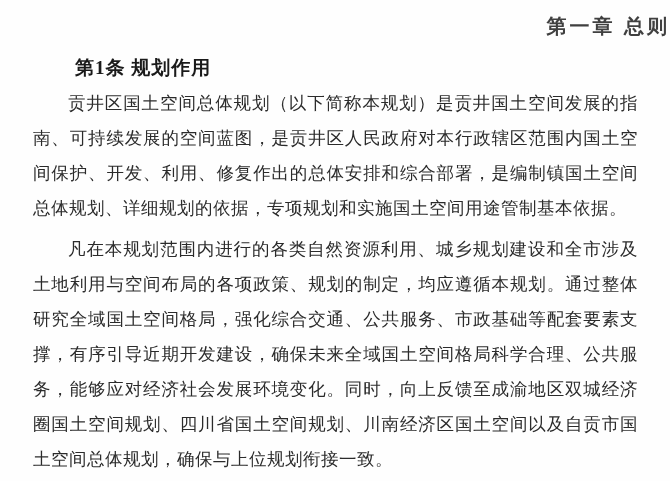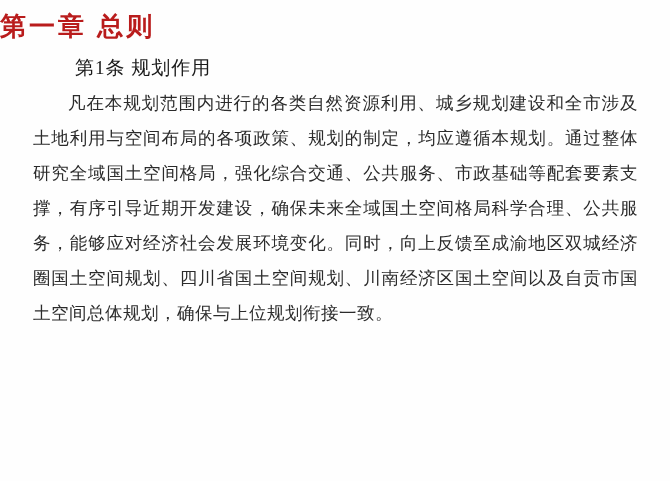--- a/index.html
+++ b/index.html
@@ -10,32 +10,32 @@
   .page {
     position: relative;
     width: 670px;
     height: 481px;
     background: #fefefe;
     overflow: hidden;
     box-sizing: border-box;
   }
   .chapter-title {
     margin: 8px 0 0 0;
-    text-align: left;
+    text-align: right;
     font-family: "Liberation Sans", "DejaVu Sans", sans-serif;
     font-weight: 700;
-    font-size: 26px;
+    font-size: 20px;
     line-height: 36px;
     letter-spacing: 3px;
-    color: #b91c1c;
+    color: #404040;
   }
   .article-heading {
     margin: 12px 0 0 75px;
     font-family: "Liberation Serif", "DejaVu Serif", serif;
-    font-weight: 400;
+    font-weight: 700;
     font-size: 19px;
     line-height: 24px;
     letter-spacing: 1px;
     color: #1a1a1a;
   }
   .body-para {
     margin: 6px 32px 0 33px;
     font-family: "Liberation Serif", "DejaVu Serif", serif;
     font-size: 17.5px;
     line-height: 35px;
@@ -46,15 +46,16 @@
   }
 </style>
 </head>
 <body>
 
 <div class="page">
   <h1 class="chapter-title">第一章 总则</h1>
 
   <h2 class="article-heading">第1条 规划作用</h2>
 
+  <p class="body-para">贡井区国土空间总体规划（以下简称本规划）是贡井国土空间发展的指南、可持续发展的空间蓝图，是贡井区人民政府对本行政辖区范围内国土空间保护、开发、利用、修复作出的总体安排和综合部署，是编制镇国土空间总体规划、详细规划的依据，专项规划和实施国土空间用途管制基本依据。</p>
 
   <p class="body-para">凡在本规划范围内进行的各类自然资源利用、城乡规划建设和全市涉及土地利用与空间布局的各项政策、规划的制定，均应遵循本规划。通过整体研究全域国土空间格局，强化综合交通、公共服务、市政基础等配套要素支撑，有序引导近期开发建设，确保未来全域国土空间格局科学合理、公共服务，能够应对经济社会发展环境变化。同时，向上反馈至成渝地区双城经济圈国土空间规划、四川省国土空间规划、川南经济区国土空间以及自贡市国土空间总体规划，确保与上位规划衔接一致。</p>
 </div>
 
 </body></html>

